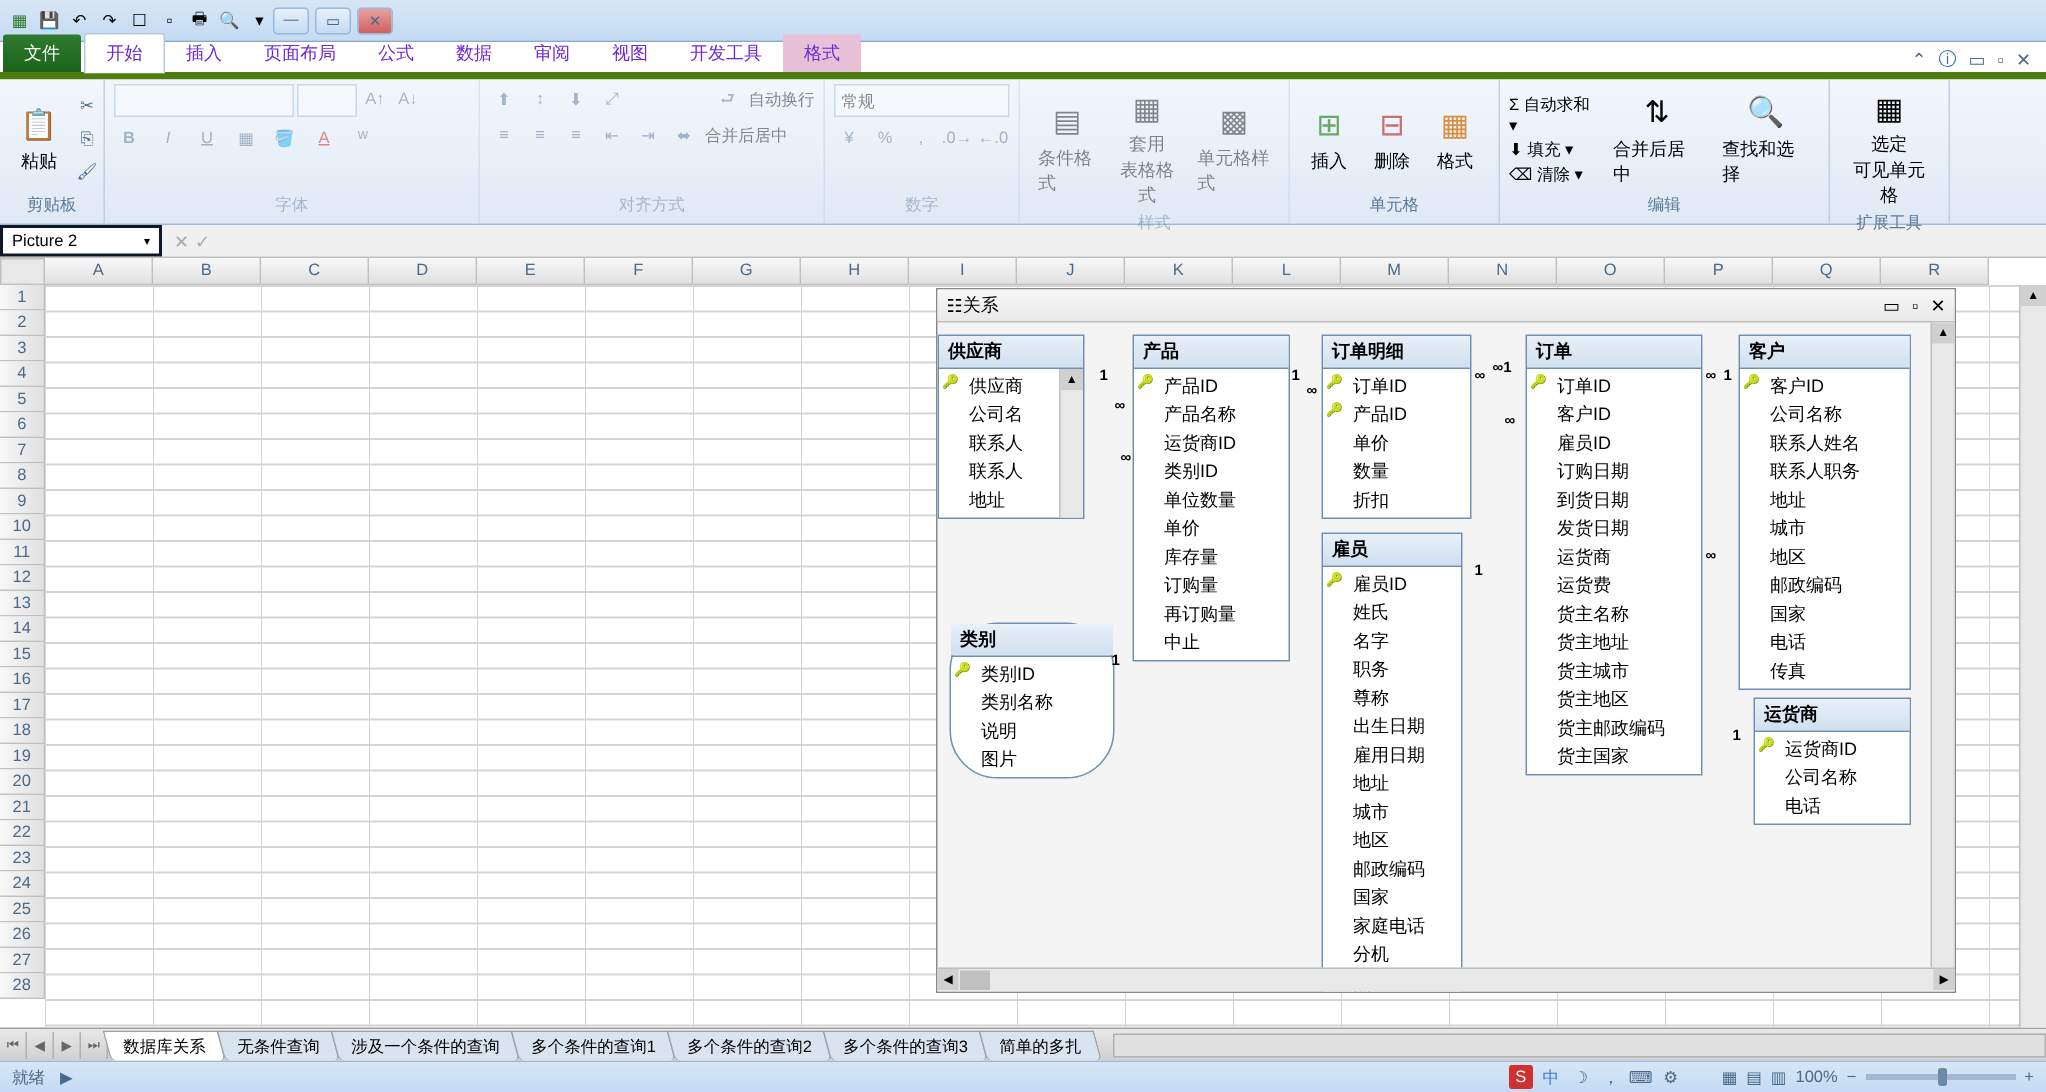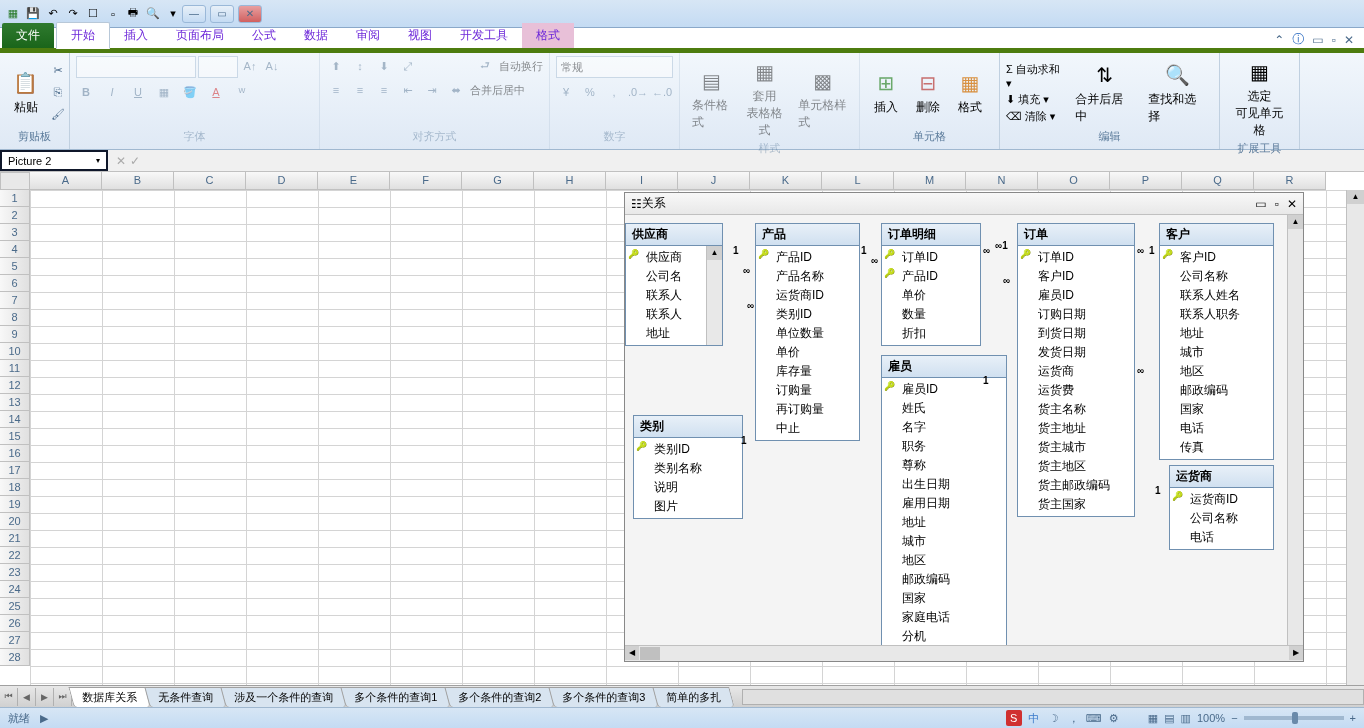--- a/index.html
+++ b/index.html
@@ -356,21 +356,21 @@
             <div class="entity-row">供应商<span class="key-icon"></span></div>
             <div class="entity-row">公司名</div>
             <div class="entity-row">联系人</div>
             <div class="entity-row">联系人</div>
             <div class="entity-row">地址</div>
             <div class="entity-scroll">
               <div class="scroll-arr">▲</div>
             </div>
           </div>
         </div>
-        <div class="entity" style="left: 8px; top: 200px; width: 110px;">
+        <div class="entity" style="left: 8px; top: 200px; width: 110px; border-radius: 32px;">
           <div class="entity-title">类别</div>
           <div class="entity-body">
             <div class="entity-row">类别ID<span class="key-icon"></span></div>
             <div class="entity-row">类别名称</div>
             <div class="entity-row">说明</div>
             <div class="entity-row">图片</div>
           </div>
         </div>
         <div class="entity" style="left: 130px; top: 8px; width: 105px;">
           <div class="entity-title">产品</div>
@@ -390,21 +390,21 @@
         <div class="entity" style="left: 256px; top: 8px; width: 100px;">
           <div class="entity-title">订单明细</div>
           <div class="entity-body">
             <div class="entity-row">订单ID<span class="key-icon"></span></div>
             <div class="entity-row">产品ID<span class="key-icon"></span></div>
             <div class="entity-row">单价</div>
             <div class="entity-row">数量</div>
             <div class="entity-row">折扣</div>
           </div>
         </div>
-        <div class="entity" style="left: 256px; top: 140px; width: 126px;">
+        <div class="entity" style="left: 256px; top: 140px; width: 94px;">
           <div class="entity-title">雇员</div>
           <div class="entity-body">
             <div class="entity-row">雇员ID<span class="key-icon"></span></div>
             <div class="entity-row">姓氏</div>
             <div class="entity-row">名字</div>
             <div class="entity-row">职务</div>
             <div class="entity-row">尊称</div>
             <div class="entity-row">出生日期</div>
             <div class="entity-row">雇用日期</div>
             <div class="entity-row">地址</div>

